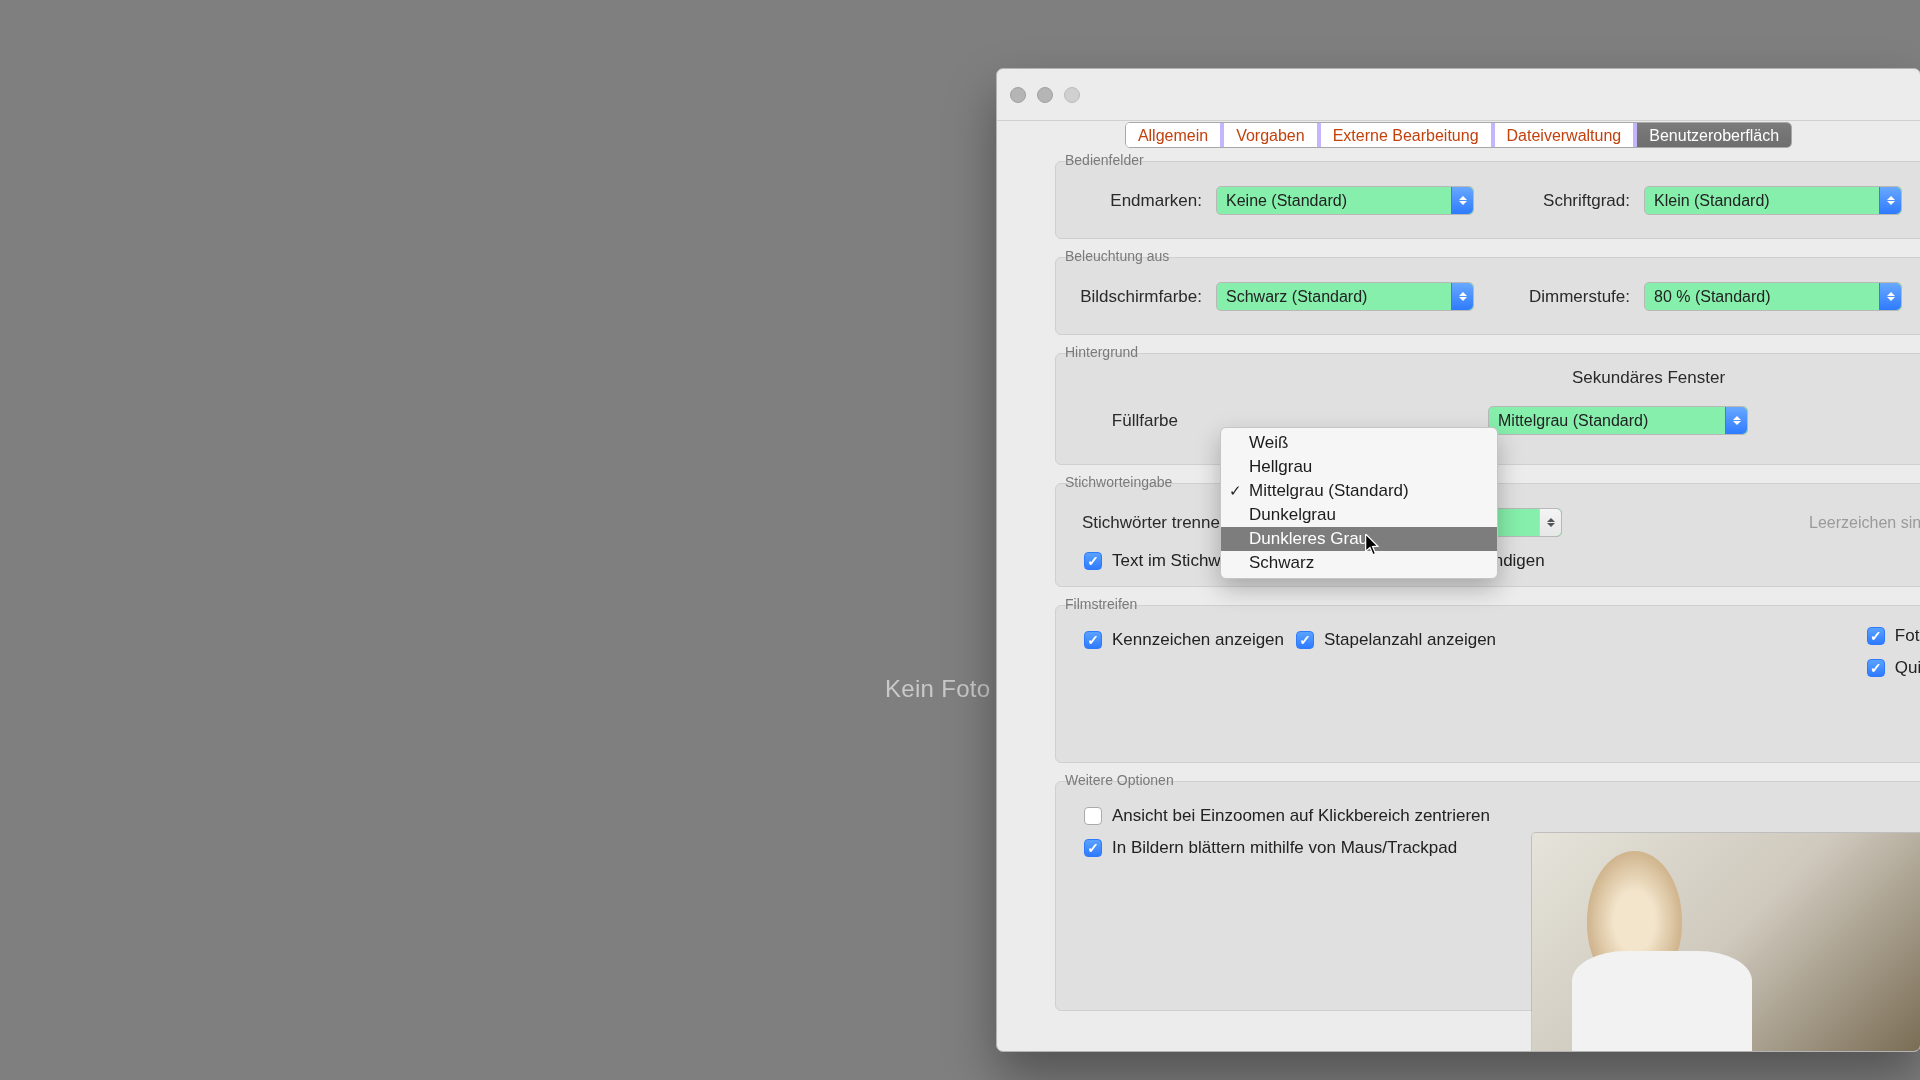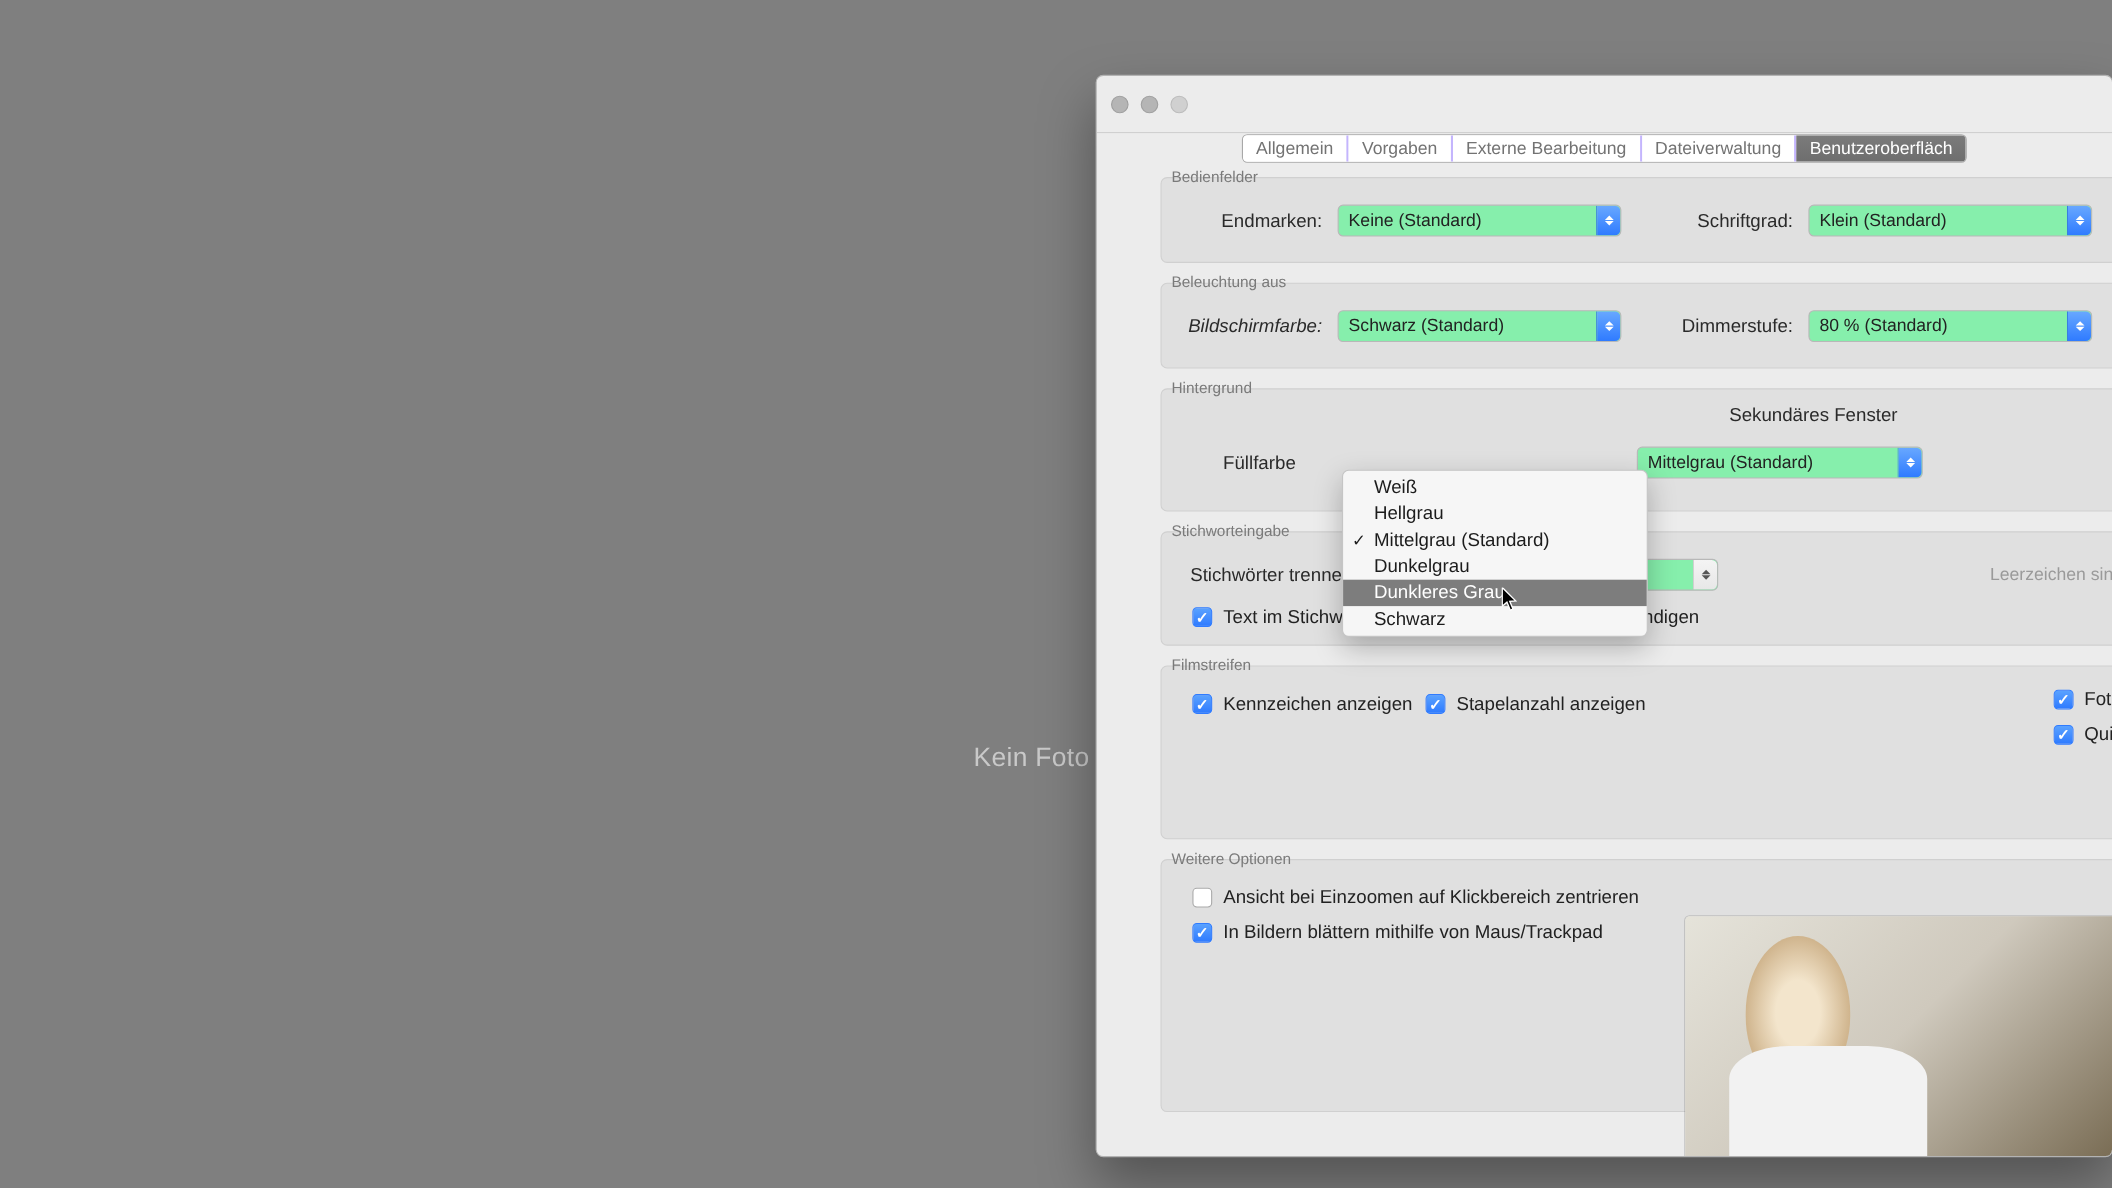--- a/index.html
+++ b/index.html
@@ -21,21 +21,21 @@
   .traffic { position: absolute; left: 13px; top: 18px; display: flex; gap: 11px; }
   .tl { width: 16px; height: 16px; border-radius: 50%; background: #b5b5b5; border: 1px solid #a0a0a0; }
   .tl.close {}
   .tl.min {}
   .tl.zoom { background:#d0d0d0; border-color:#bcbcbc;}
   .wintitle { width: 100%; text-align: center; font-size: 19px; color: #3c3c3c; }
 
   
   .tabbar { position: absolute; top: 53px; left: 0; right: 0; height: 26px; display: flex; justify-content: center; }
   .tabbar-inner { display: flex; height: 26px; border: 1px solid #a8a8a8; border-radius: 5px; overflow: hidden; background: #fff; }
-  .tab { padding: 2px 12px 0 12px; font-size: 16px; color: #737373; border-right: 2px solid #c4b5fd; background: #fff; cursor: default; line-height: 22px; }
+  .tab { padding: 2px 12px 0 12px; font-size: 16px; color: #c2410c; border-right: 4px solid #c4b5fd; background: #fff; cursor: default; line-height: 22px; }
   .tab:last-child { border-right: none; }
   .tab.active { background: linear-gradient(#7b7b7b,#6e6e6e); color: #fff; }
 
   
   .content { position: absolute; top: 92px; left: 38px; right: 0; bottom: 18px; padding-left: 20px; }
   .section { background: #e0e0e0; border: 1px solid #d0d0d0; border-radius: 6px; padding: 24px 24px 24px 24px; margin-bottom: 18px; margin-right: 0; width: 910px; position: relative; }
   .section-title { position: absolute; top: -10px; left: 6px; font-size: 14px; color: #7a7a7a; background: transparent; padding: 0 3px; }
 
   .row { display: flex; align-items: center; gap: 10px; }
   .lbl { font-size: 17px; color: #2a2a2a; text-align: right; }
@@ -126,21 +126,21 @@
               <span class="tri up"></span>
               <span class="tri dn"></span>
             </div>
         </div>
       </div>
     </div>
 
     <div class="section" style="height:78px;">
       <span class="section-title">Beleuchtung aus</span>
       <div class="row" style="gap:14px;">
-        <span class="lbl" style="width:122px;font-style:italic;">Bildschirmfarbe:</span>
+        <span class="lbl" style="width:122px;">Bildschirmfarbe:</span>
         <div class="select" style="width:258px;">
           <span>Schwarz (Standard)</span>
           <div class="sel-btn">
               <span class="tri up"></span>
               <span class="tri dn"></span>
             </div>
         </div>
         <span class="lbl" style="width:142px;">Dimmerstufe:</span>
         <div class="select" style="width:258px;">
           <span>80 % (Standard)</span>

